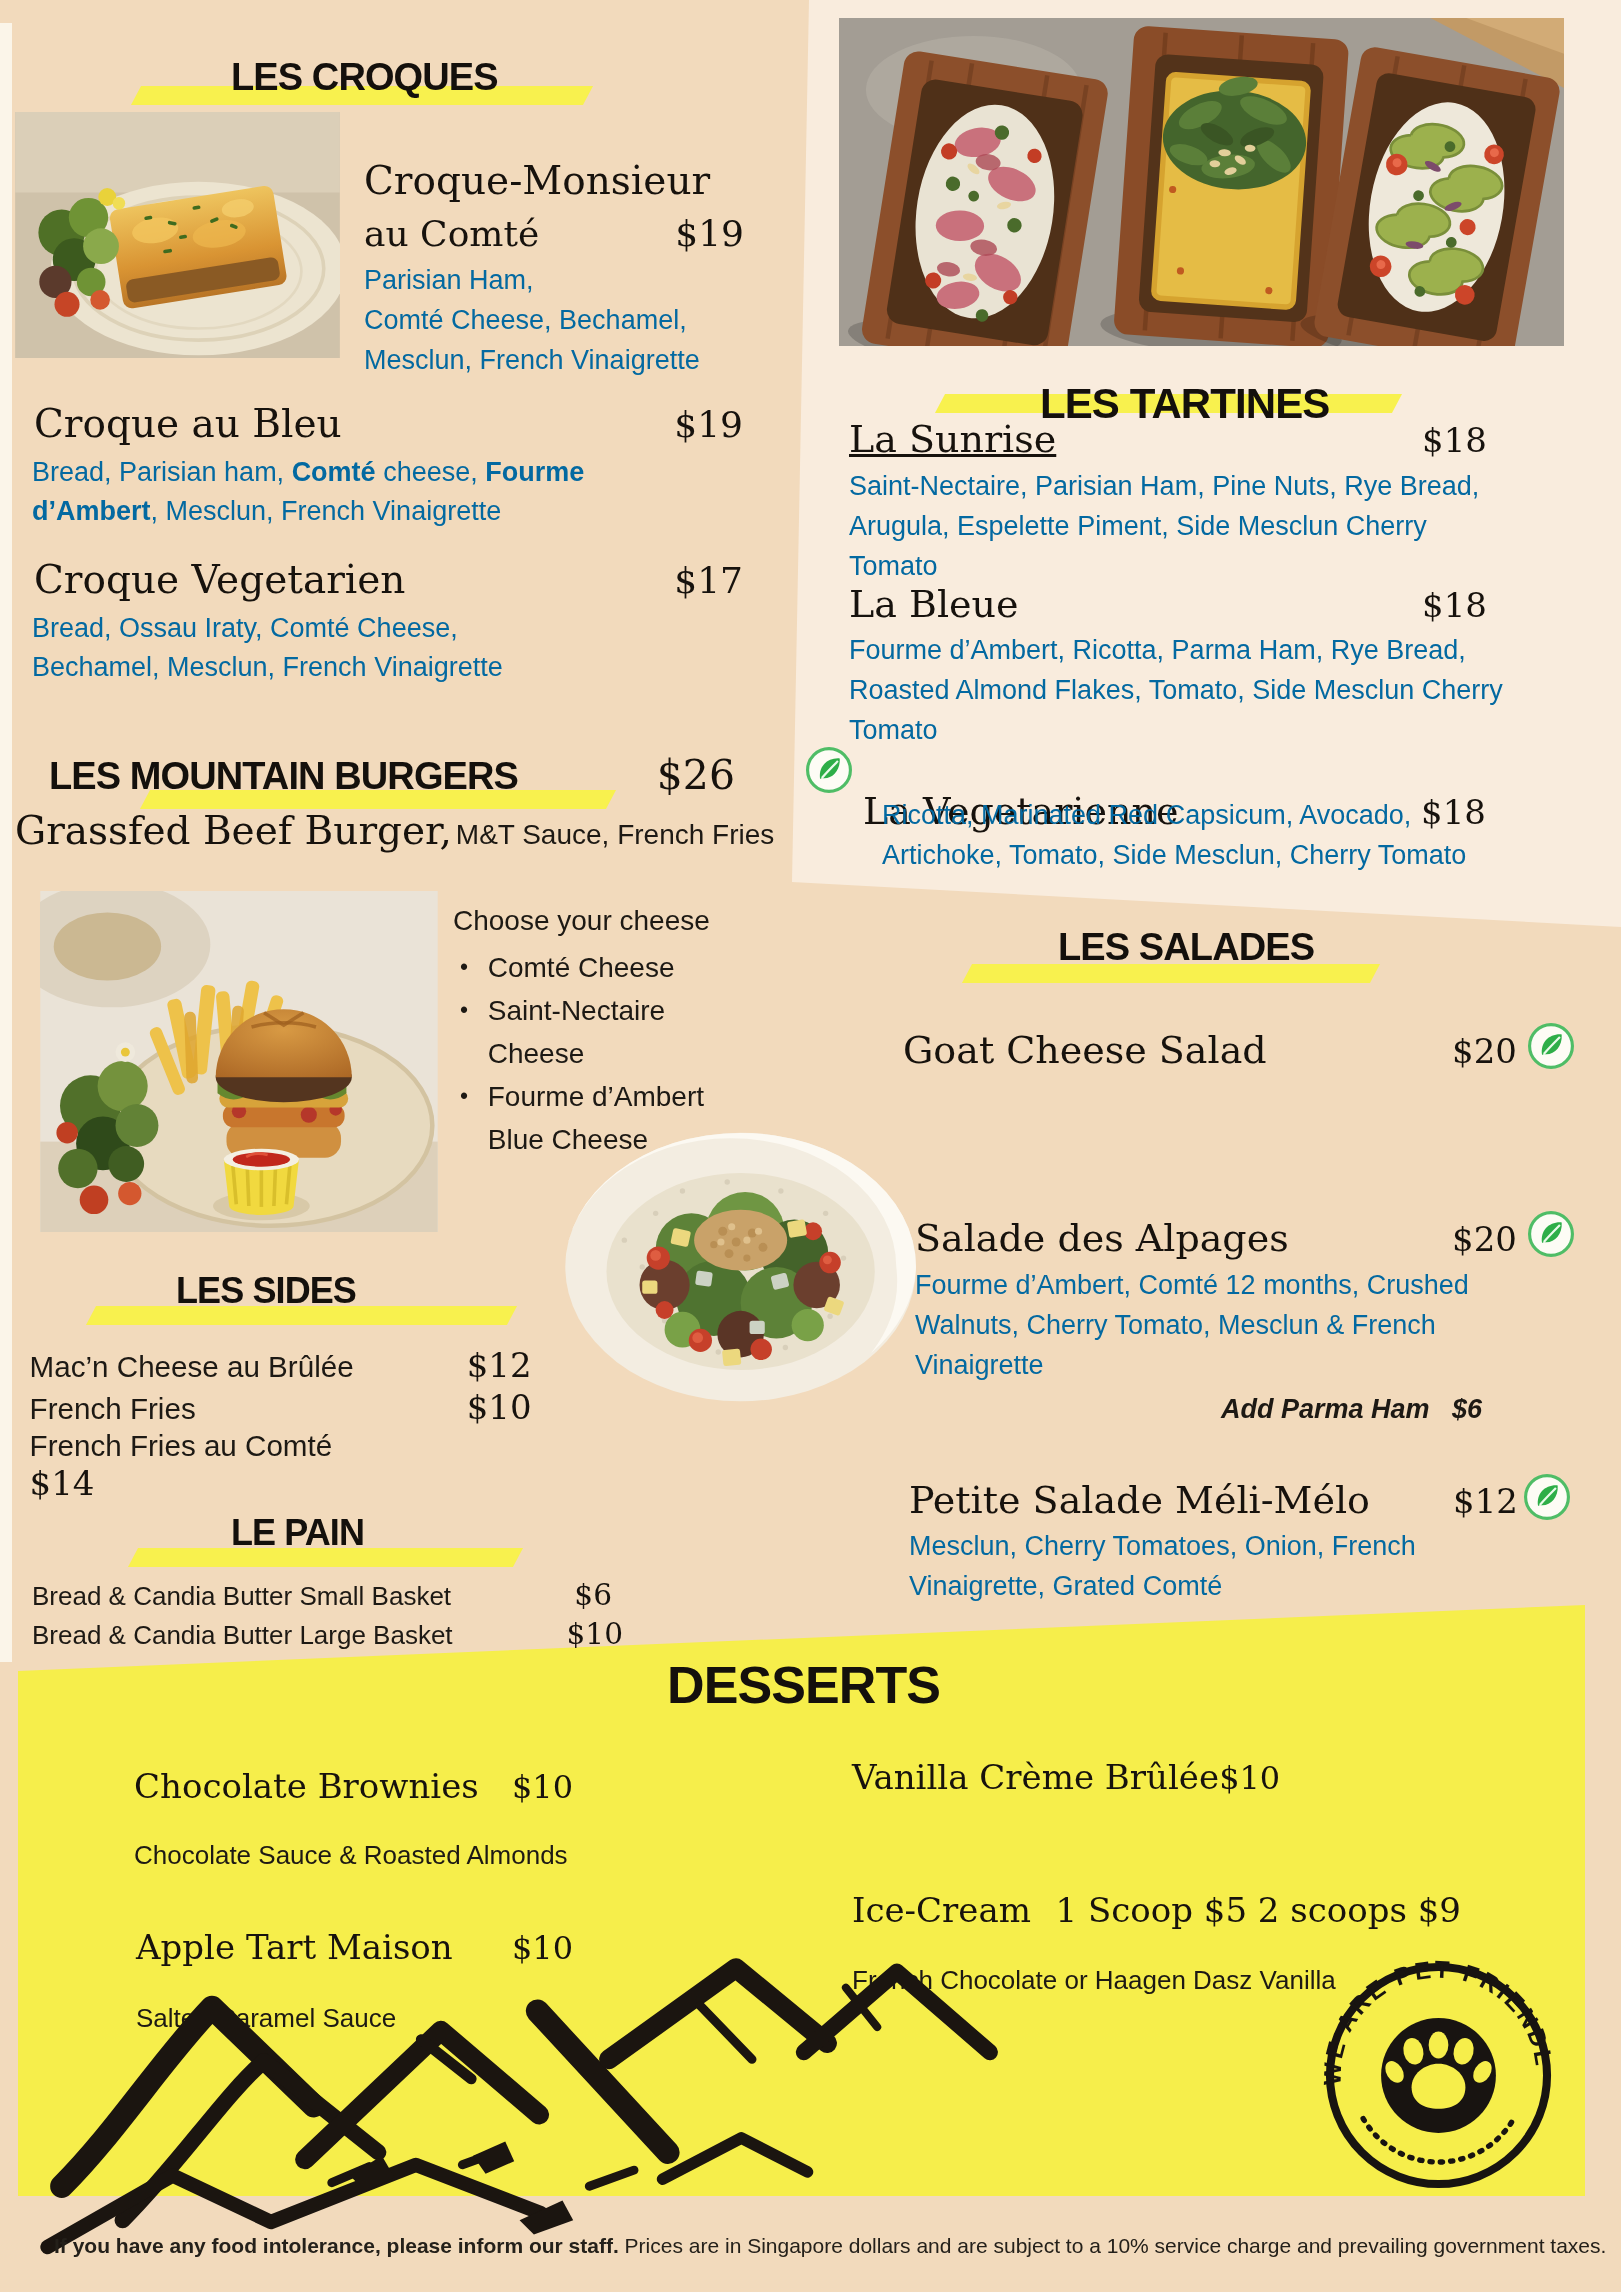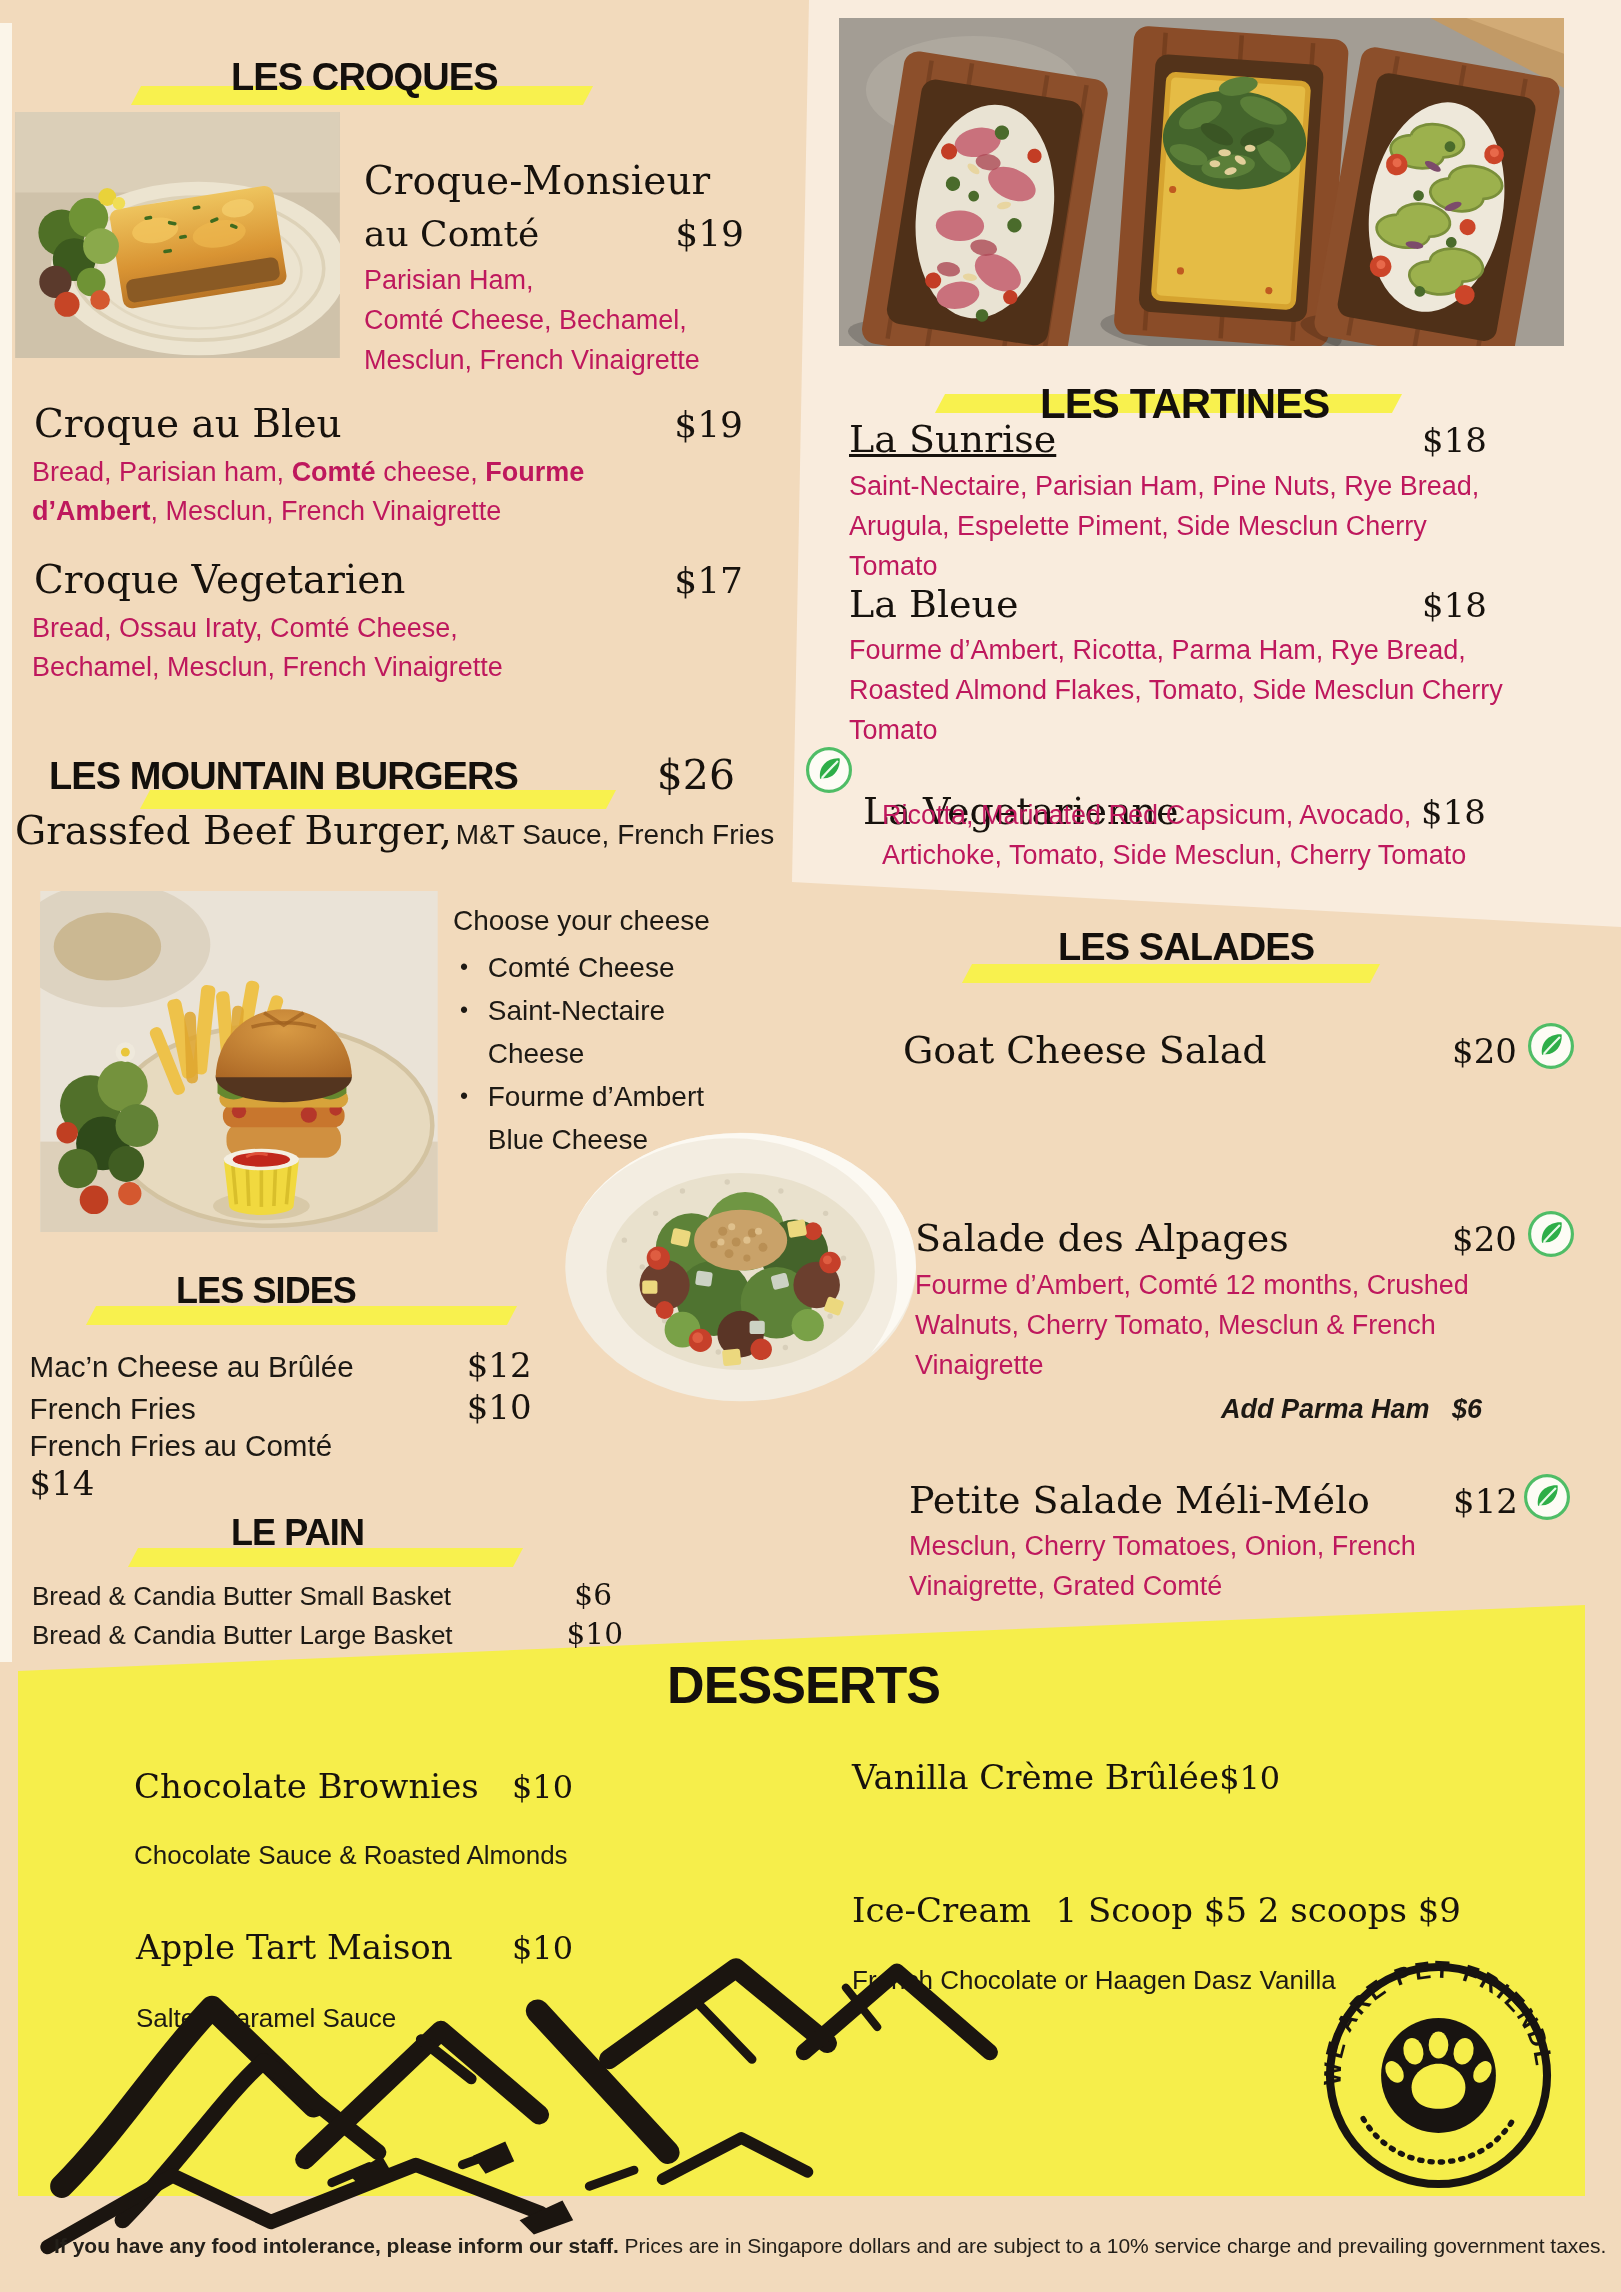--- a/index.html
+++ b/index.html
@@ -4,21 +4,21 @@
 <style>
   html,body{margin:0;padding:0;background:#ffffff;}
   #page{position:relative;width:1621px;height:2293px;background:#f2dabc;overflow:hidden;
         font-family:"Liberation Sans",sans-serif;color:#1d1914;}
   .abs{position:absolute;}
   .sans{font-family:"Liberation Sans",sans-serif;}
   .fancy{font-family:"DejaVu Serif",serif;color:#17120d;}
   .sec-head{font-family:"Liberation Sans",sans-serif;font-weight:800;color:#14100c;letter-spacing:-0.9px;white-space:nowrap;}
   .bar{position:absolute;height:19px;background:#f8f14e;transform:skewX(-28deg);}
   .row{display:flex;justify-content:space-between;align-items:baseline;white-space:nowrap;}
-  .desc{font-size:27px;line-height:40px;color:#be185d;white-space:nowrap;}
+  .desc{font-size:27px;line-height:40px;color:#0369a1;white-space:nowrap;}
   .desc .b{font-weight:bold;}
   .dline{white-space:nowrap;}
   .price{white-space:nowrap;}
   .leaf-badge{position:absolute;width:50px;height:50px;}
   svg{display:block;}
 </style>
 </head>
 <body>
 
 <div id="page">

